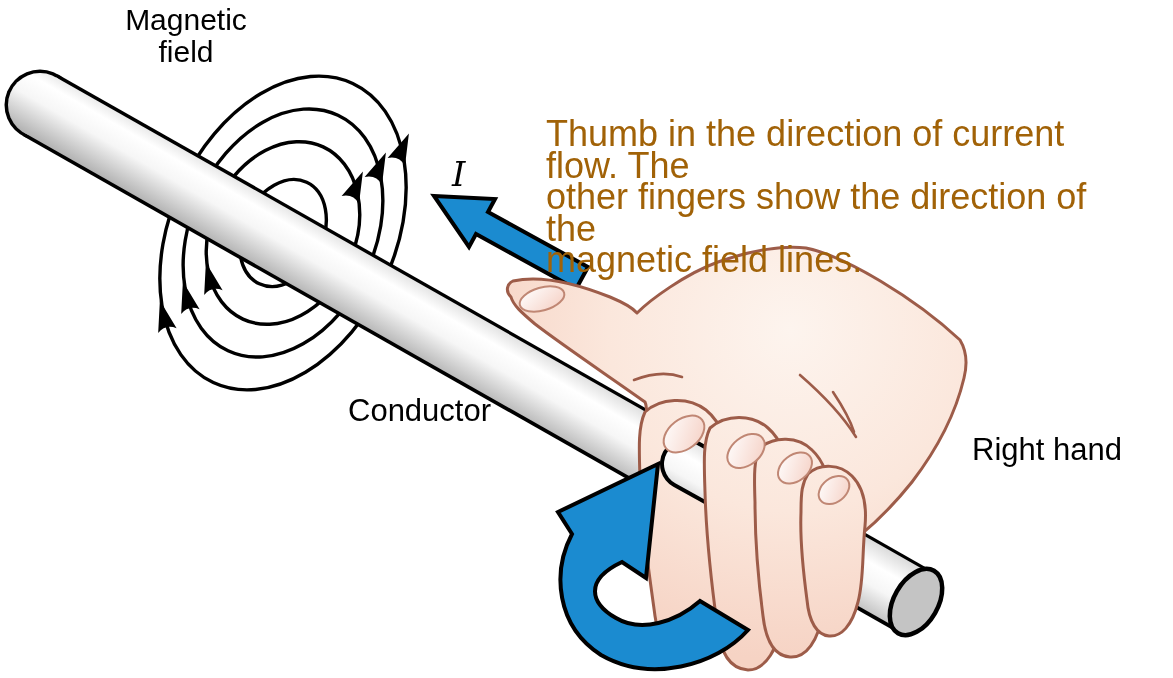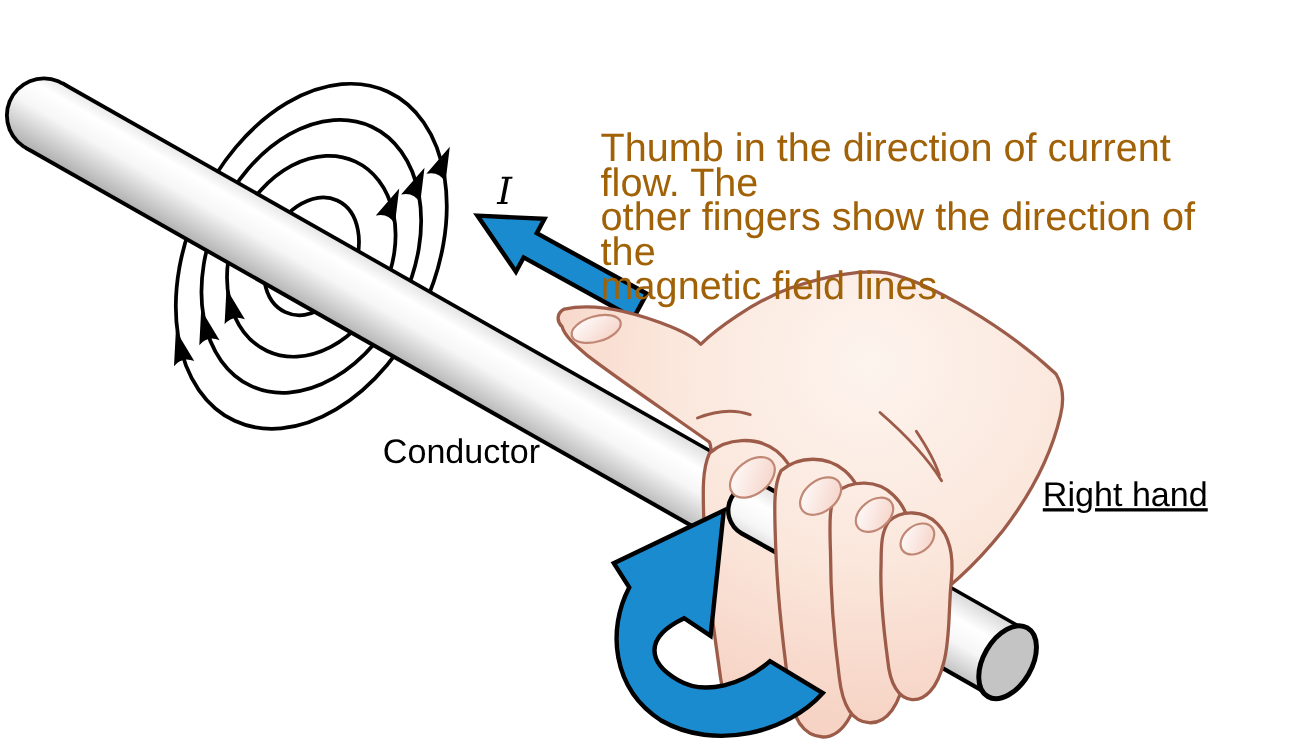--- a/index.html
+++ b/index.html
@@ -3,21 +3,21 @@
 <meta charset="utf-8">
 <style>
   html,body{margin:0;padding:0;background:#fff;}
   .stage{position:relative;width:1173px;height:678px;background:#fff;overflow:hidden;
          font-family:"Liberation Sans", sans-serif;}
   .art{position:absolute;left:0;top:0;width:1173px;height:678px;}
   .lbl{position:absolute;color:#000;font-family:"Liberation Sans", sans-serif;
        white-space:pre-line;line-height:1.08;}
   .lbl-magnetic{left:108px;top:4px;width:156px;text-align:center;font-size:30px;}
   .lbl-conductor{left:318px;top:394px;font-size:31px;margin-left:30px;}
-  .lbl-righthand{left:948px;top:433px;font-size:31px;text-decoration:underline;}
+  .lbl-righthand{left:972px;top:433px;font-size:31px;}
   .lbl-current{left:452px;top:156px;font-size:34px;font-style:italic;
                font-family:"DejaVu Serif", serif;}
   .lbl-annotation{left:546px;top:118px;width:600px;font-size:36px;line-height:31.5px;color:#a16207;}
 </style>
 </head>
 <body>
 
 <div class="stage">
 
 <svg class="art" viewBox="0 0 1173 678">
@@ -126,20 +126,22 @@
 
   <path d="M658,464 L558,512 L572,534
            C552,572 556,626 601,655
            C650,683 716,666 748,630
            L700,601
            C676,622 641,633 616,618
            C590,603 584,580 622,562
            L646,578 Z" stroke="#000" stroke-width="4" stroke-linejoin="miter" fill="#1b8bd0"></path>
 </svg>
 
+<div class="lbl lbl-magnetic">Magnetic
+field</div>
 <div class="lbl lbl-conductor">Conductor</div>
 <div class="lbl lbl-righthand">Right hand</div>
 <div class="lbl lbl-current">I</div>
 <div class="lbl lbl-annotation">Thumb in the direction of current flow. The
 other fingers show the direction of the
 magnetic field lines.</div>
 
 </div>
 
 </body></html>

